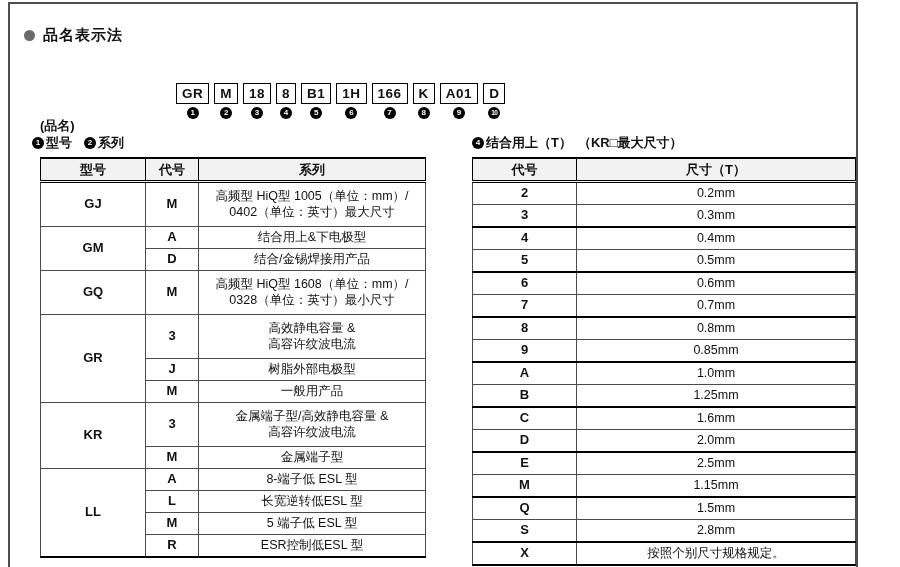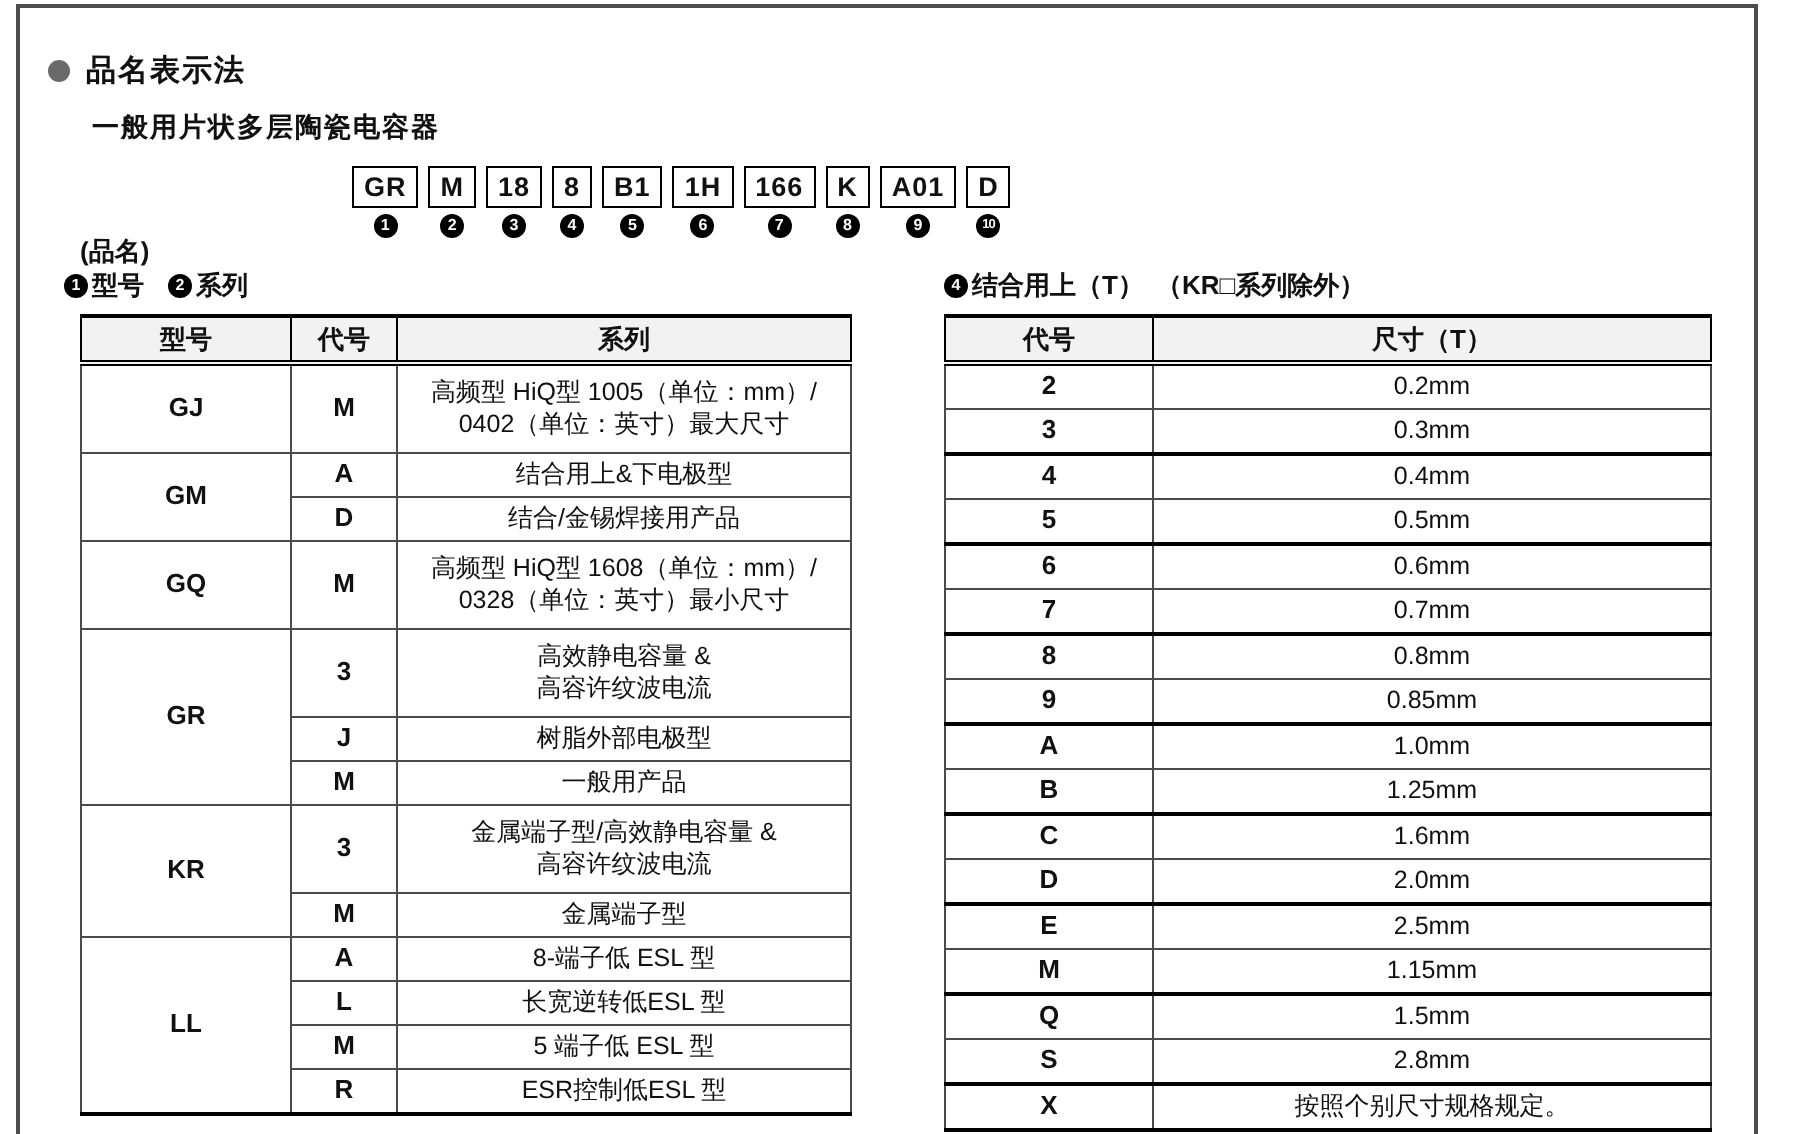--- a/index.html
+++ b/index.html
@@ -1,20 +1,19 @@
 <!DOCTYPE html>
 <html><head>
 <meta charset="utf-8">
 <style>
   html,body{margin:0;padding:0;background:#fff;}
   .page{
     position:relative;width:868px;height:567px;background:#ffffff;
     font-family:"Liberation Sans","DejaVu Sans",sans-serif;color:#111;
     overflow:hidden;
-    padding-left:21px;
   }
   .frame{
     position:absolute;left:8px;top:2px;right:10px;bottom:-4px;
     border:2px solid #4d4d4d;border-bottom:none;pointer-events:none;
   }
   
   .title-row{position:absolute;left:24px;top:26px;display:flex;align-items:center;gap:8px;}
   .bullet{width:11px;height:11px;border-radius:50%;background:#6a6a6a;flex:0 0 auto;}
   .title-row h1{margin:0;font-size:15px;font-weight:bold;letter-spacing:1px;color:#111;}
   .subtitle{position:absolute;left:46px;top:55px;font-size:13.5px;font-weight:bold;letter-spacing:1px;}
@@ -63,21 +62,20 @@
 <body>
 
 <div class="page">
   <div class="frame"></div>
 
   <div class="title-row">
     <span class="bullet"></span>
     <h1>品名表示法</h1>
   </div>
 
-  <div class="subtitle">一般用片状多层陶瓷电容器</div>
 
   <span class="pn-label">(品名)</span>
   <div class="boxes" id="boxes">
       <div class="box-col">
         <div class="box">GR</div>
         <span class="mk">1</span>
       </div>
       <div class="box-col">
         <div class="box">M</div>
         <span class="mk">2</span>
@@ -204,21 +202,21 @@
           <td class="series-cell">ESR控制低ESL 型</td>
         </tr>
       </tbody>
   </table>
 
   <div class="section-label right">
     <span class="sl-item">
       <span class="mk">4</span>
       <span>结合用上（T）</span>
     </span>
-    <span>（KR□系列除外）</span>
+    <span>（KR□最大尺寸）</span>
   </div>
 
   <table class="height-table">
     <colgroup>
         <col style="width:104px">
         <col style="width:279px">
       </colgroup>
     <thead>
       <tr>
         <th>代号</th>

